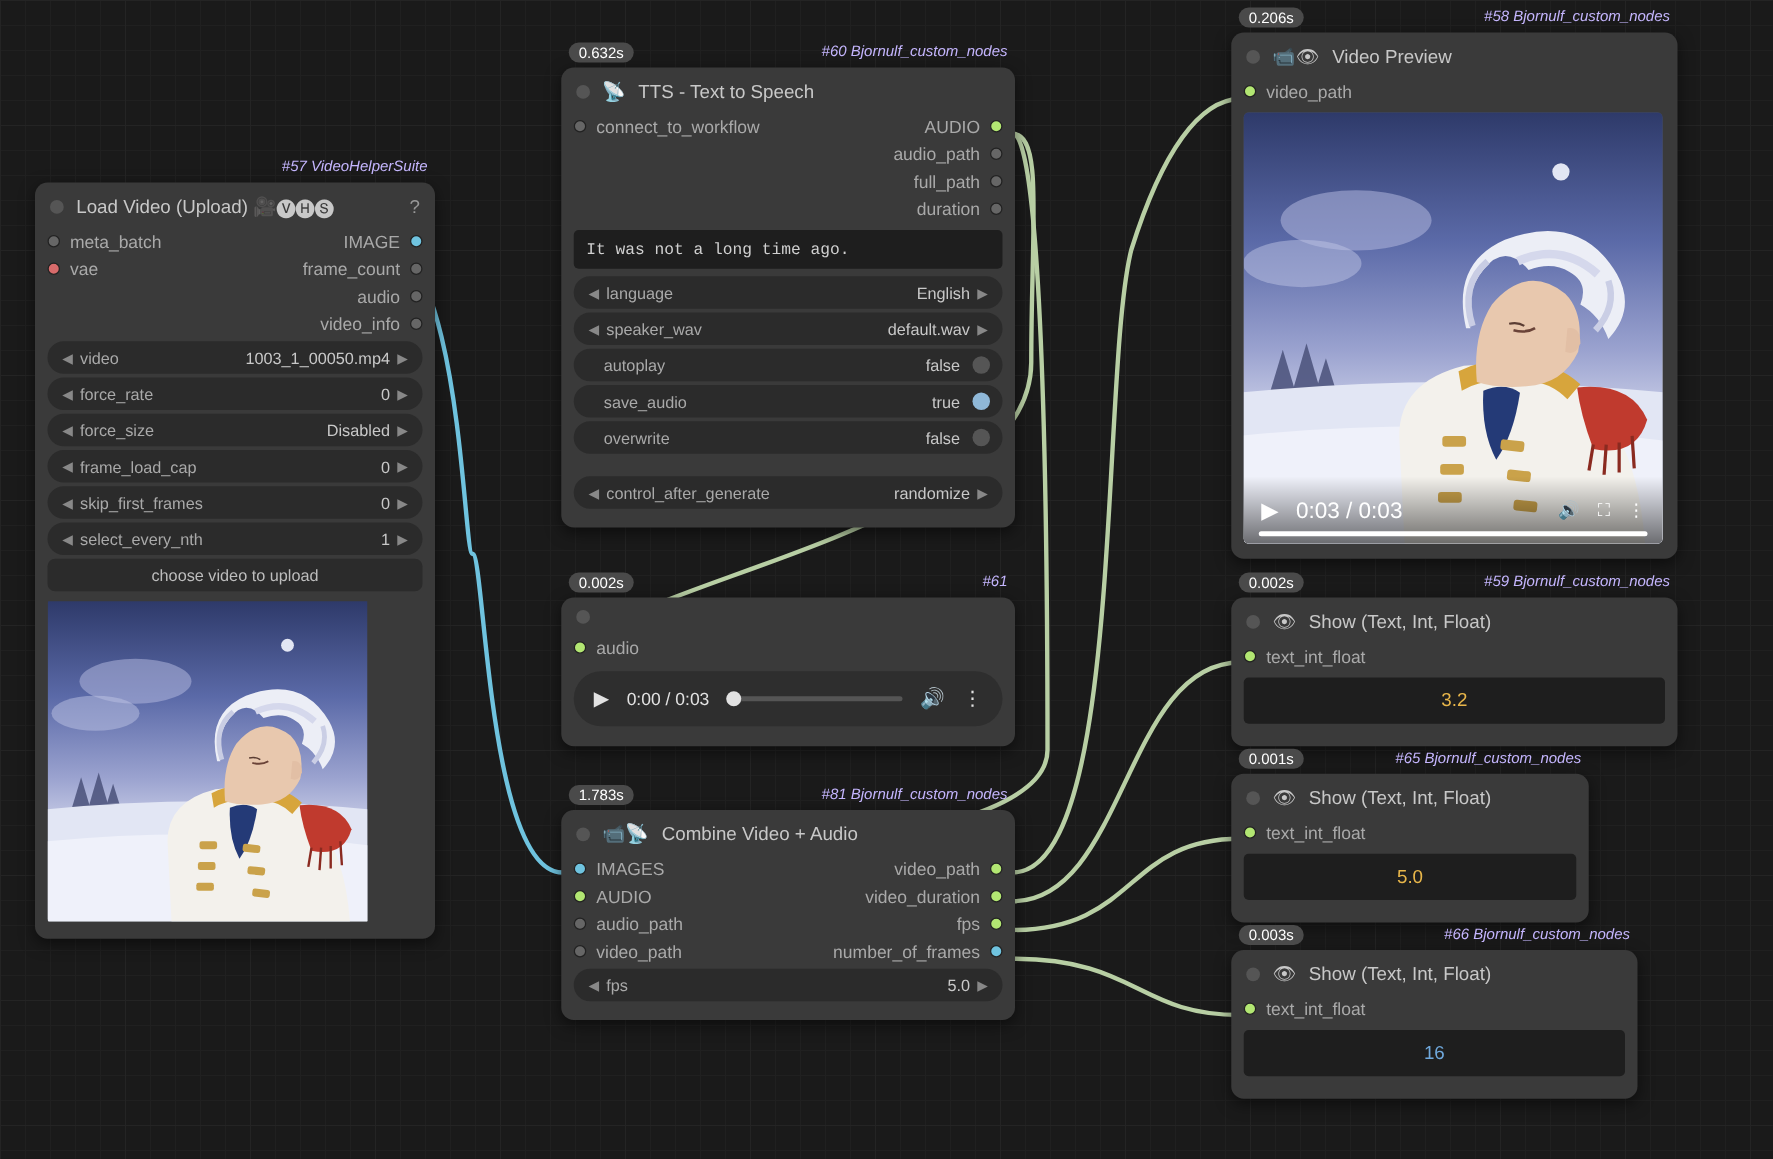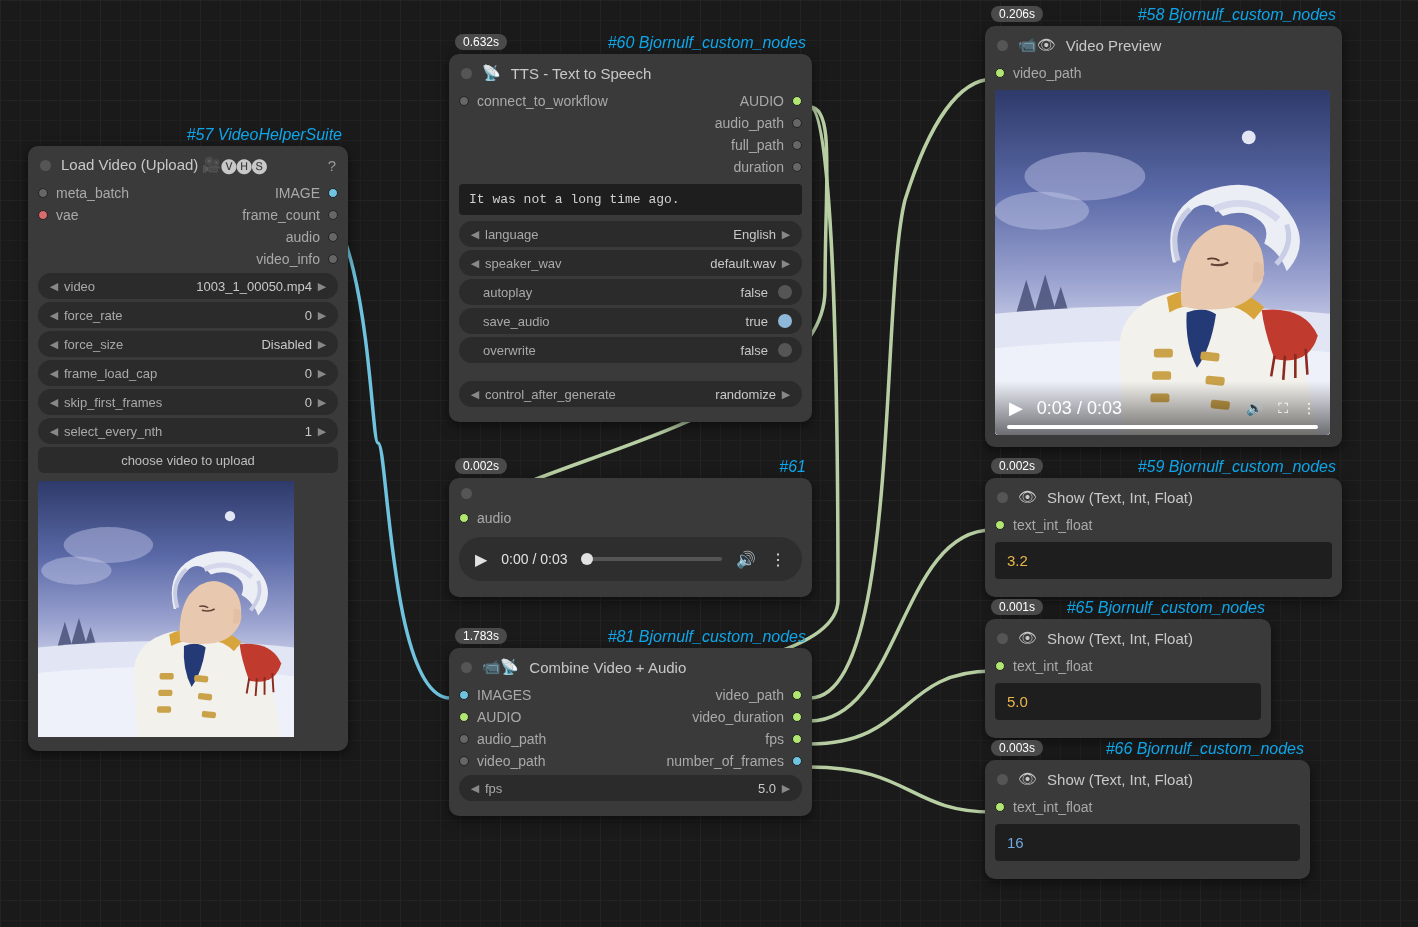--- a/index.html
+++ b/index.html
@@ -22,22 +22,22 @@
   .node {
     position: absolute;
     background: #3a3a3a;
     border-radius: 10px;
     box-shadow: 0 4px 12px rgba(0,0,0,.5);
     padding: 0 0 12px 0;
   }
   .node-badge {
     position: absolute;
     top: -20px;
-    font-size: 16px;
-    color: #0ea5e9;
+    font-size: 12px;
+    color: #c4b5fd;
     display: flex;
     align-items: center;
     gap: 4px;
   }
   .badge-time {
     left: 6px;
     background: #4a4a4a;
     border-radius: 10px;
     padding: 1px 8px;
     color: #ffffff;
@@ -113,20 +113,21 @@
     font-size: 13px;
     color: #d0d0d0;
     min-height: 28px;
   }
   .valuebox {
     margin: 6px 10px;
     background: #1e1e1e;
     border-radius: 4px;
     padding: 10px 12px;
     font-size: 15px;
+    text-align: center;
   }
   .val-yellow { color: #e8b64a; }
   .val-blue { color: #6fa8dc; }
 
   .preview-img {
     margin: 6px 10px 0 10px;
     border-radius: 4px;
     overflow: hidden;
   }
 

